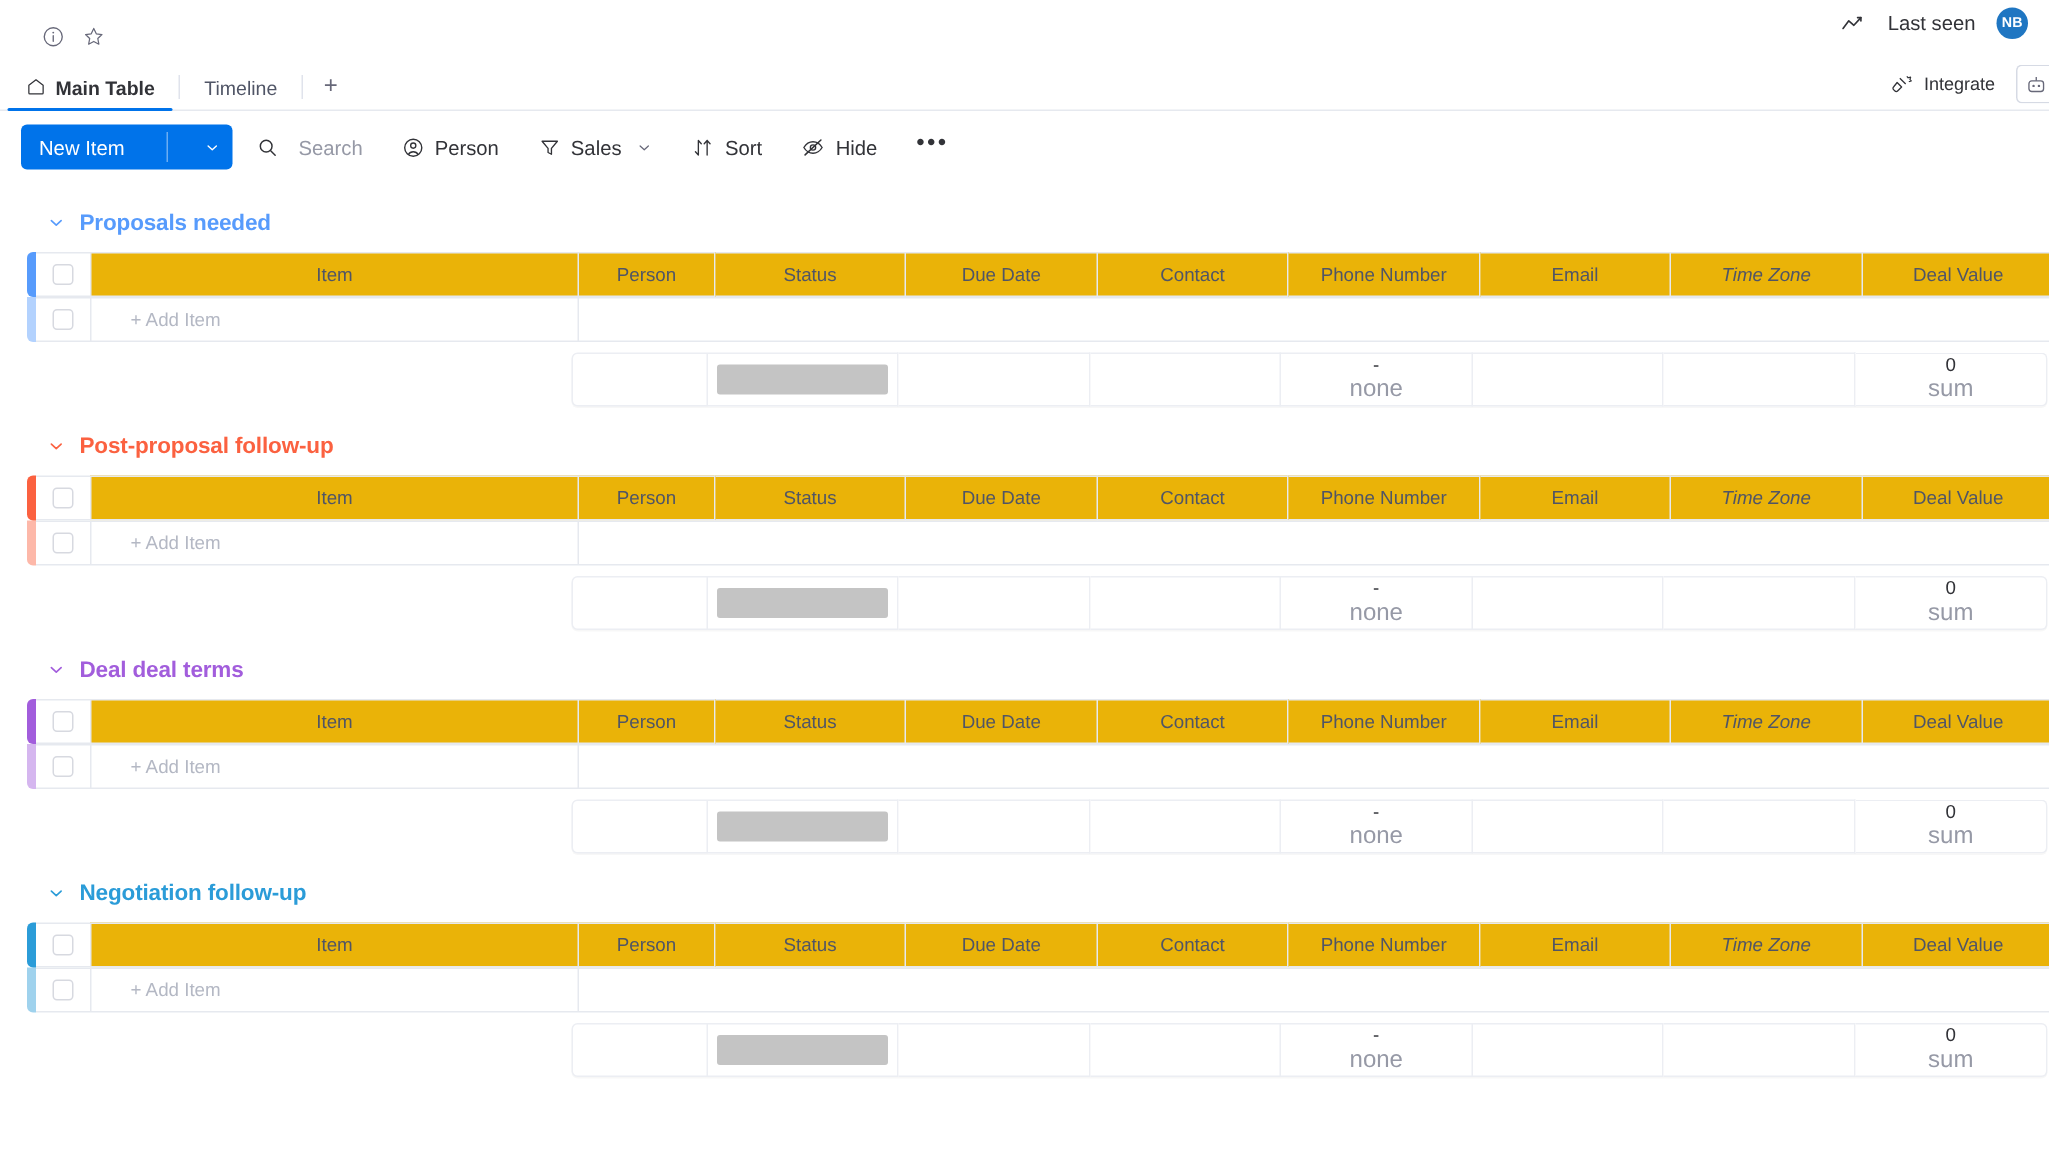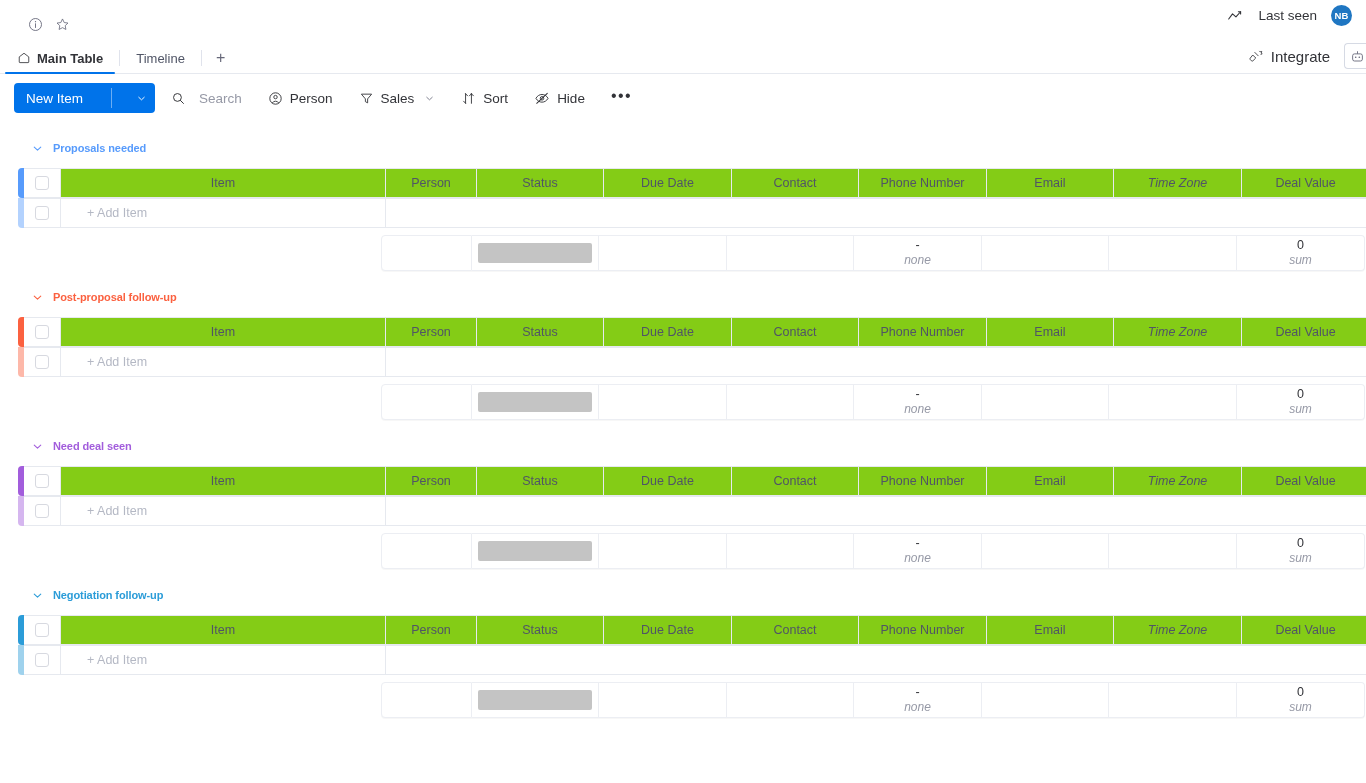--- a/index.html
+++ b/index.html
@@ -93,21 +93,21 @@
   .tab-add {
     display: flex; align-items: center; justify-content: center;
     padding: 0 14px; font-size: 16px; color: #676879; cursor: pointer; height: 30px;
   }
   .tabbar-right {
     position: absolute; right: 10px; bottom: 4px;
     display: flex; align-items: center; gap: 6px;
   }
   .integrate-btn {
     display: flex; align-items: center; gap: 7px;
-    font-size: 15px; color: #323338;
+    font-size: 12px; color: #323338;
     padding: 3px 8px; cursor: pointer;
     border-radius: 4px;
   }
   .edge-btn {
     width: 26px; height: 26px;
     border: 1px solid #d6dae4;
     border-radius: 4px 0 0 4px;
     border-right: none;
     display: flex; align-items: center; justify-content: center;
     background: #fff;
@@ -165,21 +165,21 @@
   .group { margin-top: 0; }
   .group-header {
     display: flex; align-items: center; gap: 9px;
     padding-left: 31px;
     height: 28px;
     margin-top: 12px;
     margin-bottom: 6px;
   }
   .group-caret { display: flex; align-items: center; }
   .group-name {
-    font-size: 11px;
+    font-size: 15px;
     font-weight: bold;
     letter-spacing: -0.1px;
   }
 
   .table-wrap { position: relative; padding-left: 18px; padding-right: 0; }
 
   .grid-row { display: flex; align-items: stretch; position: relative; }
 
   .colorbar {
     width: 6px;
@@ -217,21 +217,21 @@
   .cell.item-col { flex: 0 0 326px; border-left: 1px solid #e6e9ef; }
   .cell.c-person { flex: 0 0 91px; }
   .cell.c-status { flex: 0 0 127px; }
   .cell.c-due    { flex: 0 0 128px; }
   .cell.c-contact{ flex: 0 0 127px; }
   .cell.c-phone  { flex: 0 0 128px; }
   .cell.c-email  { flex: 0 0 127px; }
   .cell.c-tz     { flex: 0 0 128px; font-style: italic; }
   .cell.c-deal   { flex: 0 0 128px; }
 
-  .hdr-row .cell { background: #84cc16; color: #505566; }
+  .hdr-row .cell { background: #eab308; color: #505566; }
   .hdr-row .cell.item-col { justify-content: center; }
 
   .add-row .cell.item-col {
     justify-content: flex-start;
     padding-left: 26px;
     color: #b4b8c4;
     font-size: 12.5px;
     border-bottom: 1px solid #e6e9ef;
   }
   .add-row .filler {
@@ -257,21 +257,21 @@
     display: flex;
     flex-direction: column;
     align-items: center;
     justify-content: center;
     line-height: 1.15;
     box-shadow: 0 1px 0 rgba(0,0,0,0.03);
   }
   .sum-cell:first-child { border-left: 1px solid #eceef3; border-radius: 4px 0 0 4px; }
   .sum-cell:last-child { border-radius: 0 4px 4px 0; }
   .sum-cell .v { font-size: 12.5px; color: #323338; }
-  .sum-cell .lbl { font-size: 12px; color: #9699a6; margin-top: 1px; font-style: italic; }
+  .sum-cell .lbl { font-size: 16px; color: #9699a6; margin-top: 1px; }
   .sum-person { flex: 0 0 91px; }
   .sum-status { flex: 0 0 127px; }
   .sum-due    { flex: 0 0 128px; }
   .sum-contact{ flex: 0 0 127px; }
   .sum-phone  { flex: 0 0 128px; }
   .sum-email  { flex: 0 0 127px; }
   .sum-tz     { flex: 0 0 128px; }
   .sum-deal   { flex: 0 0 128px; }
   .status-bar {
     width: 114px; height: 20px;
@@ -530,21 +530,21 @@
         </div>
       </div>
     </div>
     <div class="group">
       <div class="group-header">
         <span class="group-caret">
           <svg width="13" height="13" viewBox="0 0 20 20" fill="none">
             <path d="M5 7.8l5 4.6 5-4.6" stroke="#a25ddc" stroke-width="1.7" stroke-linecap="round" stroke-linejoin="round"></path>
           </svg>
         </span>
-        <span class="group-name" style="color:#a25ddc">Need deal seen</span>
+        <span class="group-name" style="color:#a25ddc">Deal deal terms</span>
       </div>
       <div class="table-wrap">
         <div class="grid-row hdr-row">
           <div class="colorbar" style="background:#a25ddc"></div>
           <div class="cb-cell">
             <span class="chk"></span>
           </div>
           <div class="cell item-col">Item</div>
           <div class="cell c-person">Person</div>
           <div class="cell c-status">Status</div>

